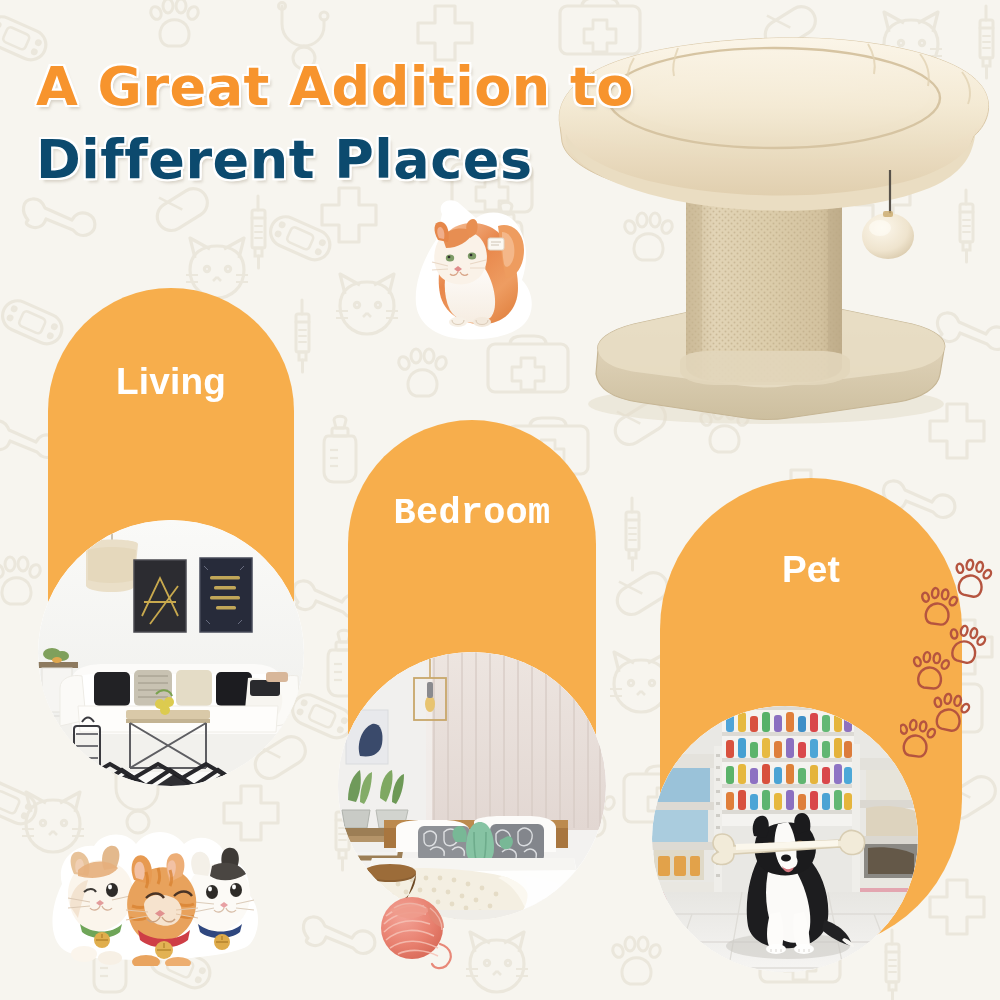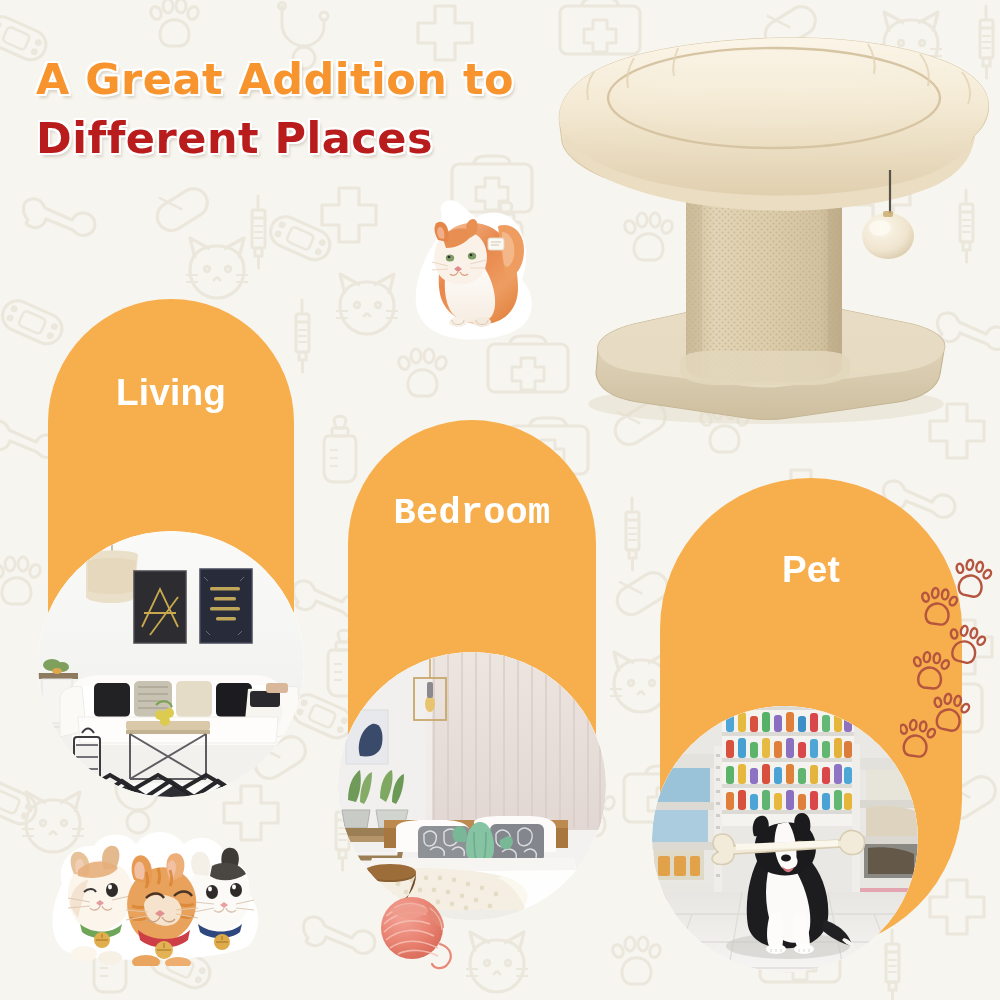--- a/index.html
+++ b/index.html
@@ -38,34 +38,34 @@
   .headline {
     position: absolute;
     left: 36px;
     top: 52px;
     width: 520px;
     z-index: 20;
   }
   .headline-line {
     font-family: "DejaVu Sans", sans-serif;
     font-weight: bold;
-    font-size: 43px;
+    font-size: 54px;
     line-height: 1.28;
     letter-spacing: 0.5px;
     white-space: nowrap;
   }
   .headline-line-1 {
     color: #F7942D;
     text-shadow:
        2px 0 0 #fff, -2px 0 0 #fff, 0 2px 0 #fff, 0 -2px 0 #fff,
        2px 2px 0 #fff, -2px 2px 0 #fff, 2px -2px 0 #fff, -2px -2px 0 #fff,
        3px 4px 3px rgba(160,150,130,0.35);
   }
   .headline-line-2 {
-    color: #b91c1c;
+    color: #0c4a6e;
     margin-top: 4px;
     text-shadow:
        2px 0 0 #fff, -2px 0 0 #fff, 0 2px 0 #fff, 0 -2px 0 #fff,
        2px 2px 0 #fff, -2px 2px 0 #fff, 2px -2px 0 #fff, -2px -2px 0 #fff,
        3px 4px 3px rgba(160,150,130,0.35);
   }
 
   
   .scene-card {
     position: absolute;
@@ -84,21 +84,21 @@
     letter-spacing: 0.2px;
   }
   .scene-photo {
     position: absolute;
     border-radius: 50%;
     overflow: hidden;
     background: #fff;
   }
   .scene-photo > svg { display: block; }
 
-  #card-living { left: 48px;  top: 299px;  width: 246px; height: 474px; }
+  #card-living { left: 48px;  top: 288px;  width: 246px; height: 474px; }
   #card-living .scene-label { top: 72px; }
   #card-living .scene-photo { left: -10px; top: 232px; width: 266px; height: 266px; }
 
   #card-bedroom { left: 348px; top: 420px; width: 248px; height: 476px; font-family: Liberation Mono, monospace; }
   #card-bedroom .scene-label { top: 72px; }
   #card-bedroom .scene-photo { left: -10px; top: 232px; width: 268px; height: 268px; }
 
   #card-petstore { left: 660px; top: 478px; width: 302px; height: 472px; }
   #card-petstore .scene-label { top: 70px; }
   #card-petstore .scene-photo { left: -8px; top: 228px; width: 266px; height: 266px; }

